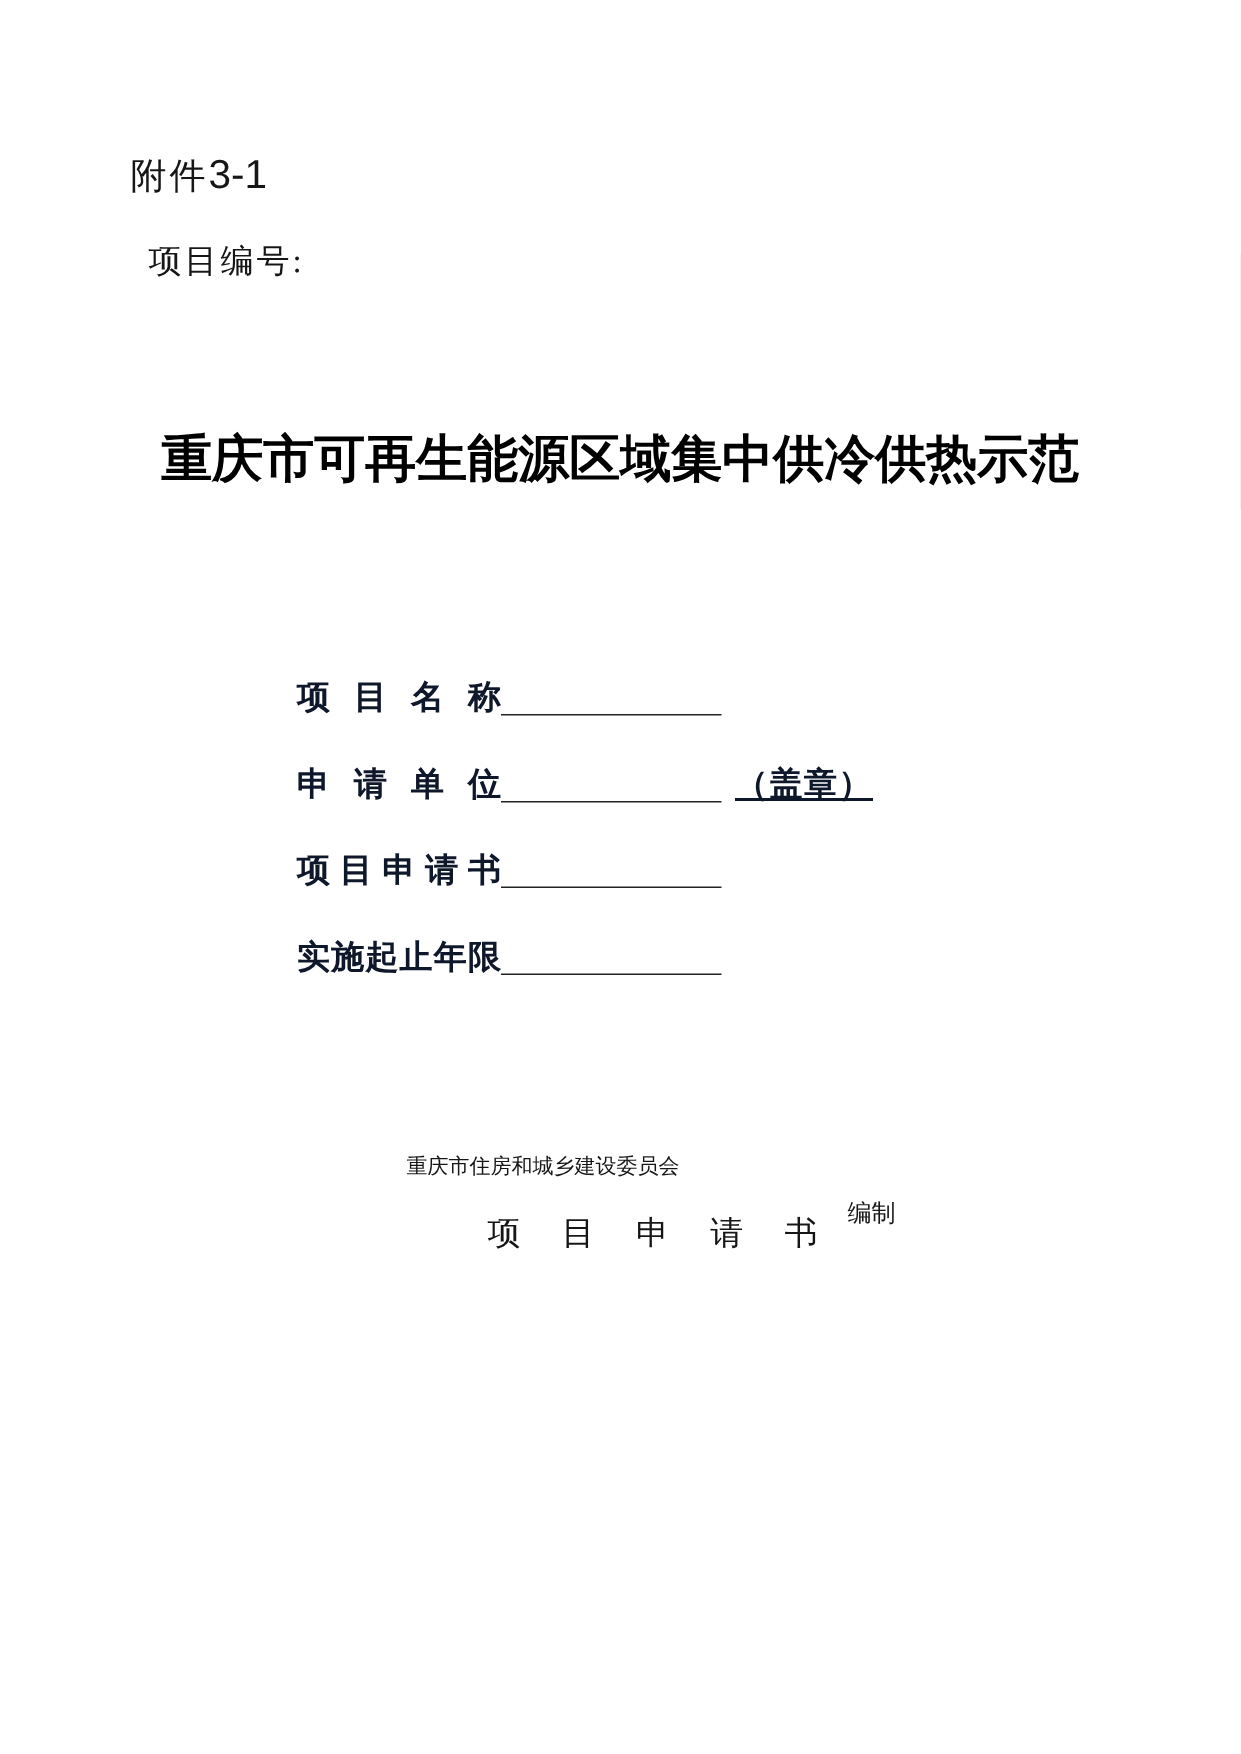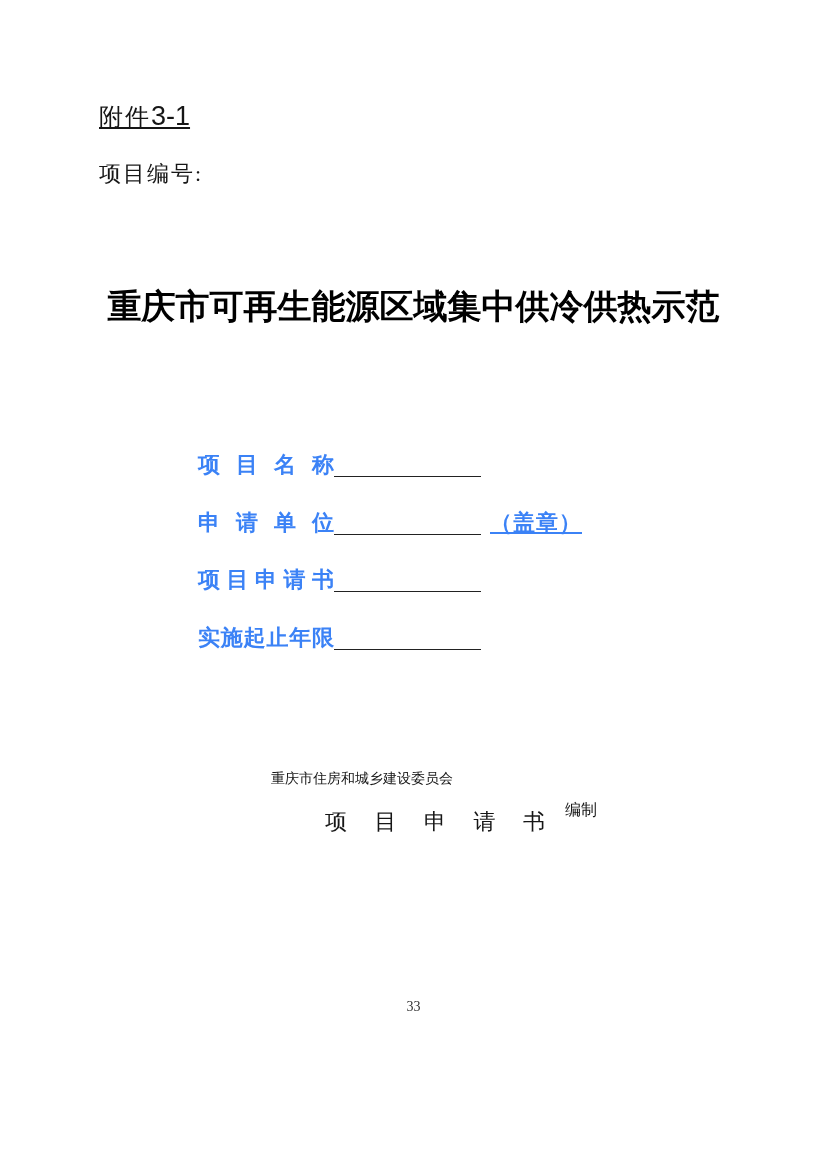--- a/index.html
+++ b/index.html
@@ -10,27 +10,26 @@
     margin: 0 auto;
     background: #ffffff;
     color: #161616;
     font-family: "Liberation Serif", "DejaVu Serif", serif;
     overflow: hidden;
   }
 
   
   .attachment {
     position: absolute;
-    left: 99px;
+    left: 87px;
     top: 99px;
     font-size: 24px;
     line-height: 34px;
     letter-spacing: 2px;
     white-space: nowrap;
-    text-decoration: underline;
   }
   .attachment .att-num {
     font-family: "Liberation Sans", "DejaVu Sans", sans-serif;
     font-size: 27px;
     letter-spacing: 0;
   }
 
   
   .project-number {
     position: absolute;
@@ -64,21 +63,21 @@
     left: 198px;
     top: 452px;
   }
   .form-row {
     height: 26px;
     line-height: 26px;
     margin-bottom: 31.5px;
     white-space: nowrap;
     font-size: 22px;
     font-weight: bold;
-    color: #3b82f6;
+    color: #0f172a;
   }
   .field-label {
     display: inline-block;
     width: 136px;
     text-align: justify;
     text-align-last: justify;
     vertical-align: baseline;
   }
   .fill-line {
     display: inline-block;
@@ -166,15 +165,14 @@
       <span class="field-label">实施起止年限</span><span class="fill-line"></span>
     </div>
 
 
   </div>
 
   <div class="org-line1">重庆市住房和城乡建设委员会</div>
   <div class="org-line2">项目申请书</div>
   <div class="compiled">编制</div>
 
-  <div class="page-number">33</div>
 
 </div>
 
 </body></html>

